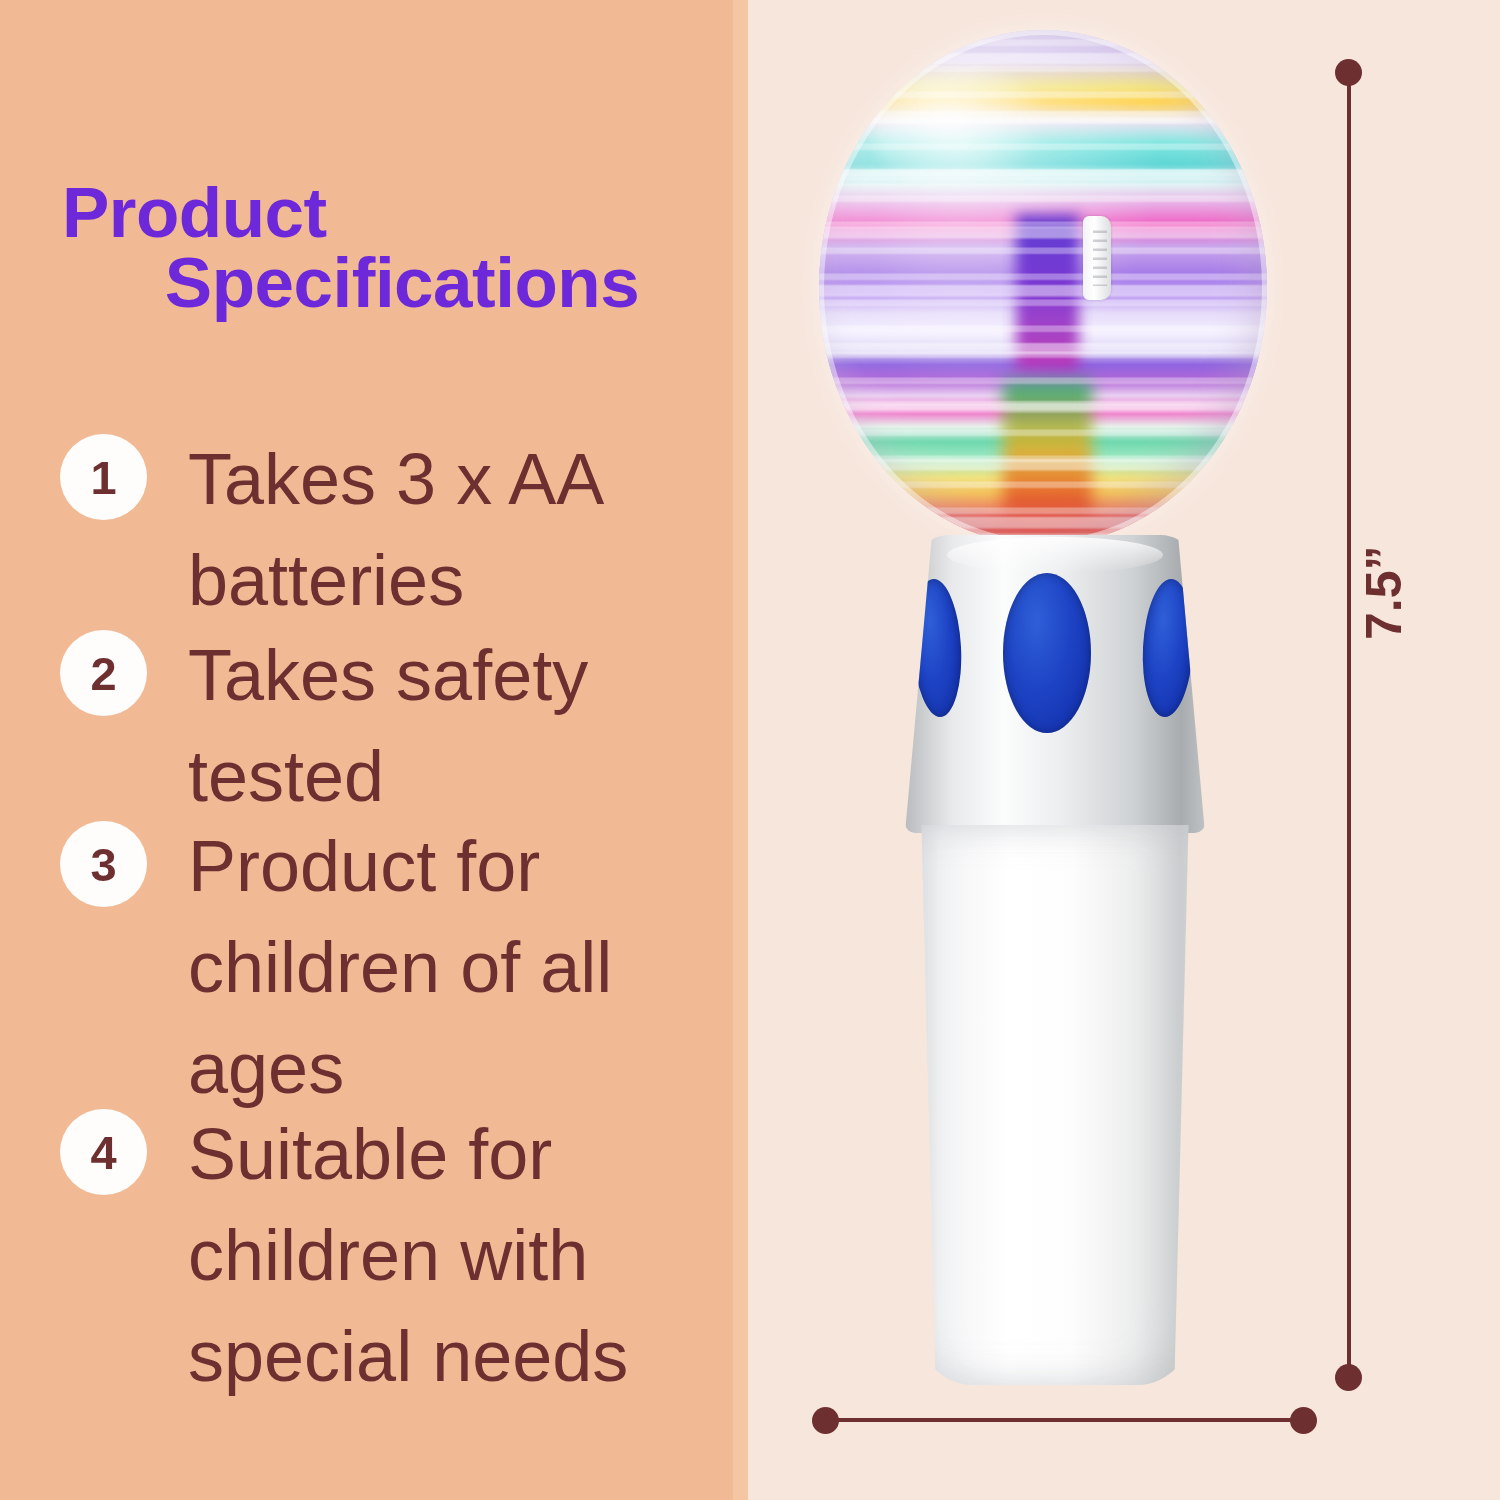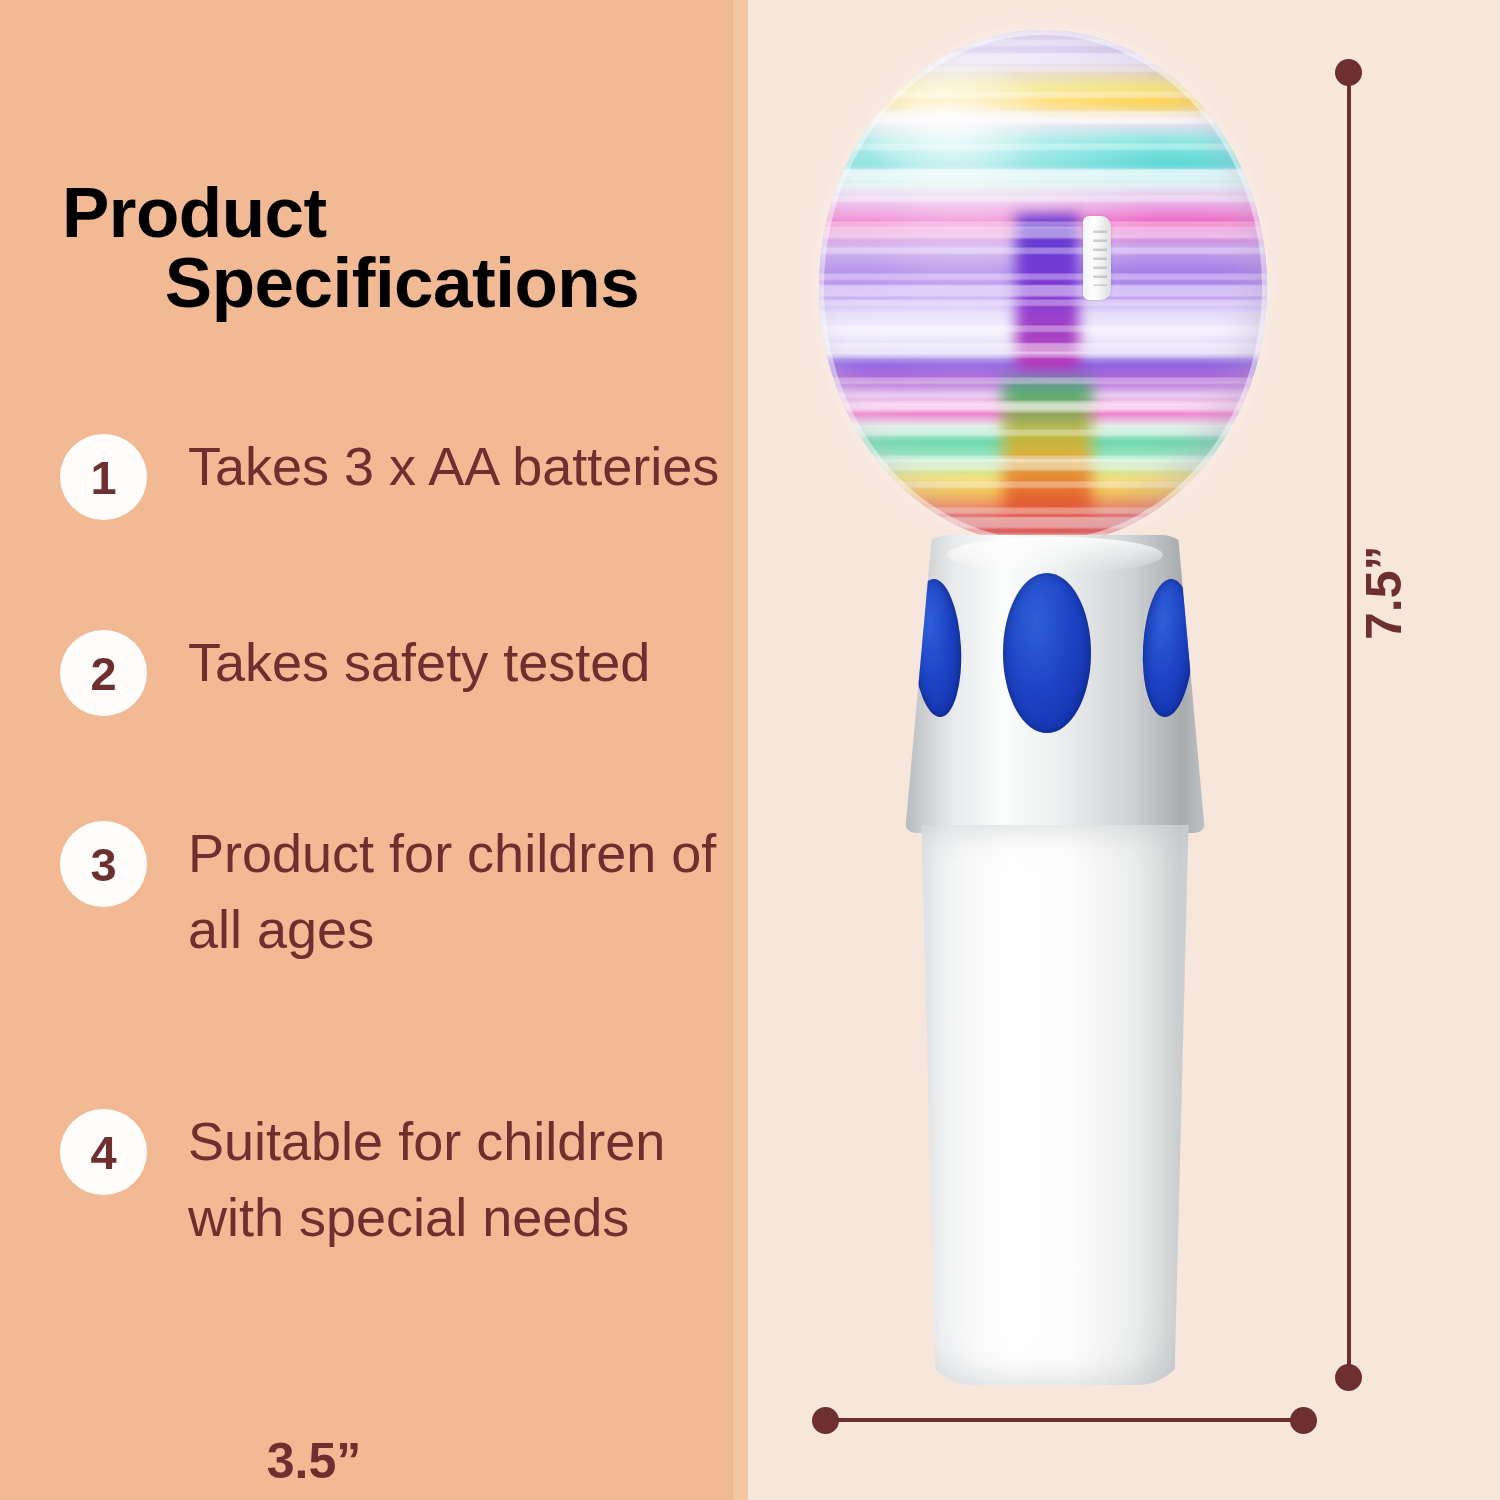--- a/index.html
+++ b/index.html
@@ -20,41 +20,41 @@
     background:#F5C6A4;
   }
   .bg-right{
     position:absolute;left:748px;top:0;width:752px;height:1500px;
     background:#F7E6DC;
   }
 
   
   .headline{
     position:absolute;left:62px;top:178px;width:680px;
-    color:#000000;
+    color:#6d28d9;
     font-size:71px;font-weight:bold;line-height:0.98;
     letter-spacing:-0.5px;
   }
   .headline .l2{display:block;text-align:center;}
 
   
   .spec-list{position:absolute;left:60px;top:430px;width:690px;}
   .spec-item{position:absolute;left:0;}
   .badge{
     position:absolute;left:0;top:0;
     width:87px;height:86px;border-radius:50%;
     background:#FEFDFB;
     display:flex;align-items:center;justify-content:center;
     color:#6E2F30;font-size:47px;font-weight:600;
     line-height:1;
   }
   .spec-text{
     position:absolute;left:128px;top:-5px;width:560px;
     color:#6E2F30;
-    font-size:54px;line-height:1.40;
+    font-size:72px;line-height:1.40;
     letter-spacing:0px;
   }
 
   
   .it1{top:4px;}
   .it2{top:200px;}
   .it3{top:391px;}
   .it4{top:679px;}
 
   
@@ -299,15 +299,14 @@
   </div>
 
   <div class="dim-v-line"></div>
   <div class="dim-dot dot-top"></div>
   <div class="dim-dot dot-bottom"></div>
   <div class="dim-v-label">7.5”</div>
 
   <div class="dim-h-line"></div>
   <div class="dim-dot dot-left"></div>
   <div class="dim-dot dot-right"></div>
-  <div class="dim-h-label"><span>3.5”</span></div>
 
 </div>
 
 </body></html>

